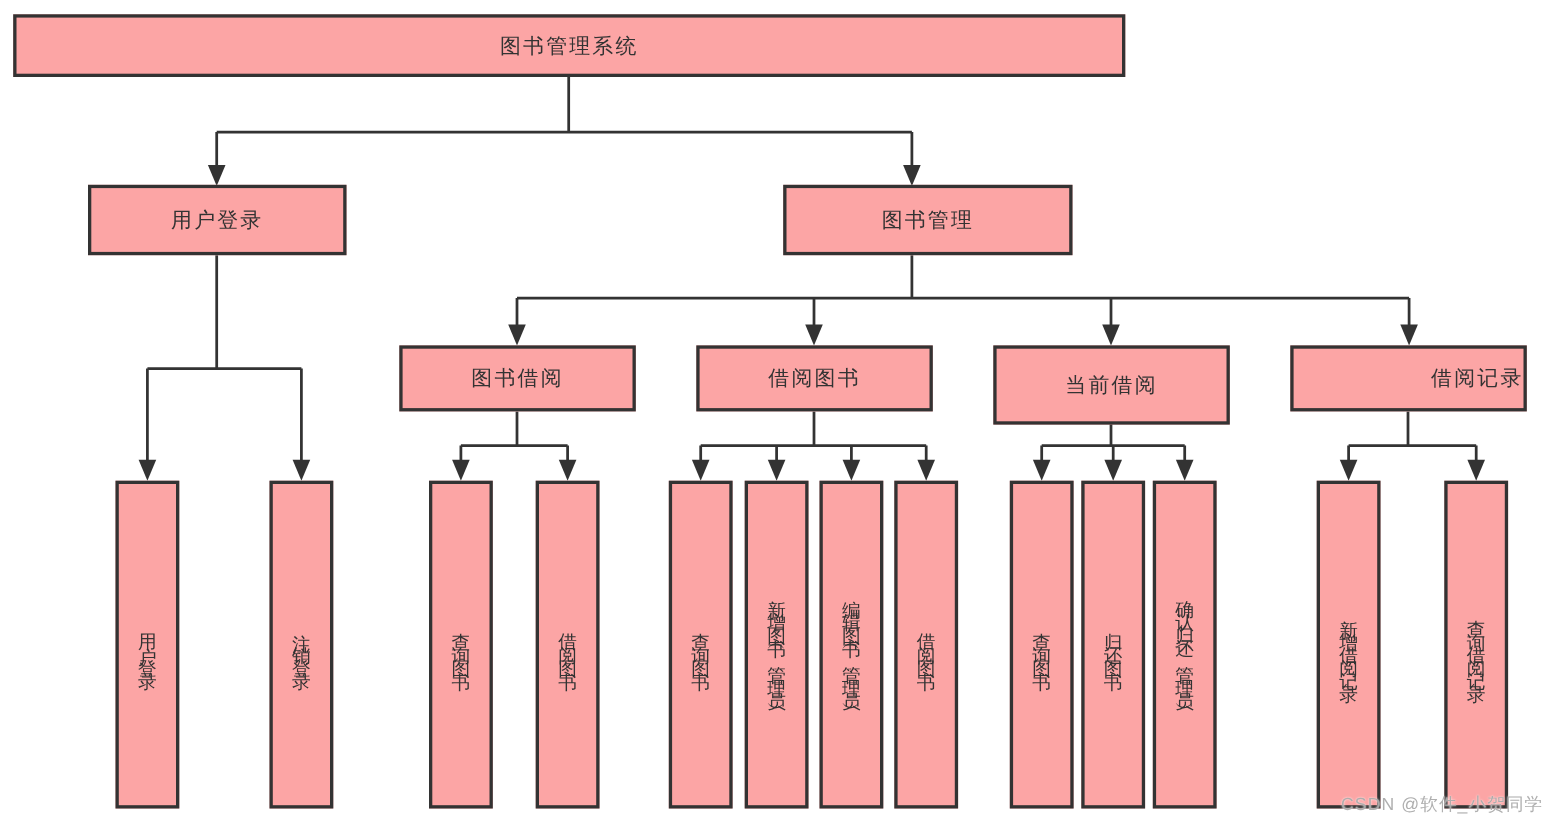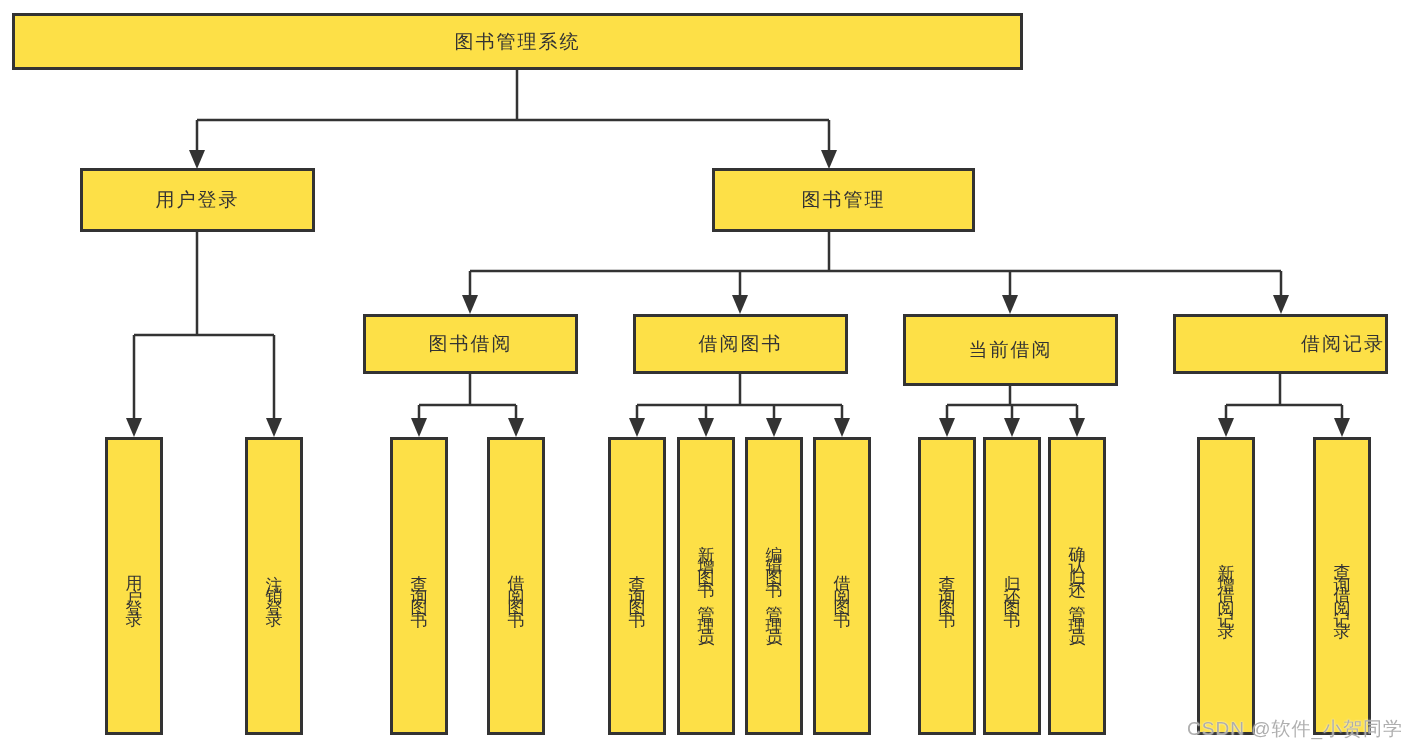--- a/index.html
+++ b/index.html
@@ -18,21 +18,21 @@
   .connectors {
     position: absolute;
     left: 0;
     top: 0;
     z-index: 1;
   }
   .node {
     position: absolute;
     box-sizing: border-box;
     border: 3px solid #333333;
-    background: #fde047;
+    background: #fca5a5;
     display: flex;
     align-items: center;
     justify-content: center;
     color: #333333;
     z-index: 2;
   }
   .h-label {
     font-size: 19px;
     letter-spacing: 2px;
     white-space: nowrap;
@@ -44,21 +44,21 @@
     line-height: 1;
     letter-spacing: 12px;
     white-space: nowrap;
   }
   .watermark {
     position: absolute;
     right: 2px;
     bottom: 5px;
     z-index: 3;
     color: rgba(168, 168, 168, 0.92);
-    font-size: 19px;
+    font-size: 16px;
     letter-spacing: 1px;
     text-shadow: 0 0 2px #ffffff;
     white-space: nowrap;
   }
 </style>
 </head>
 <body>
 
 <div class="canvas">
 

